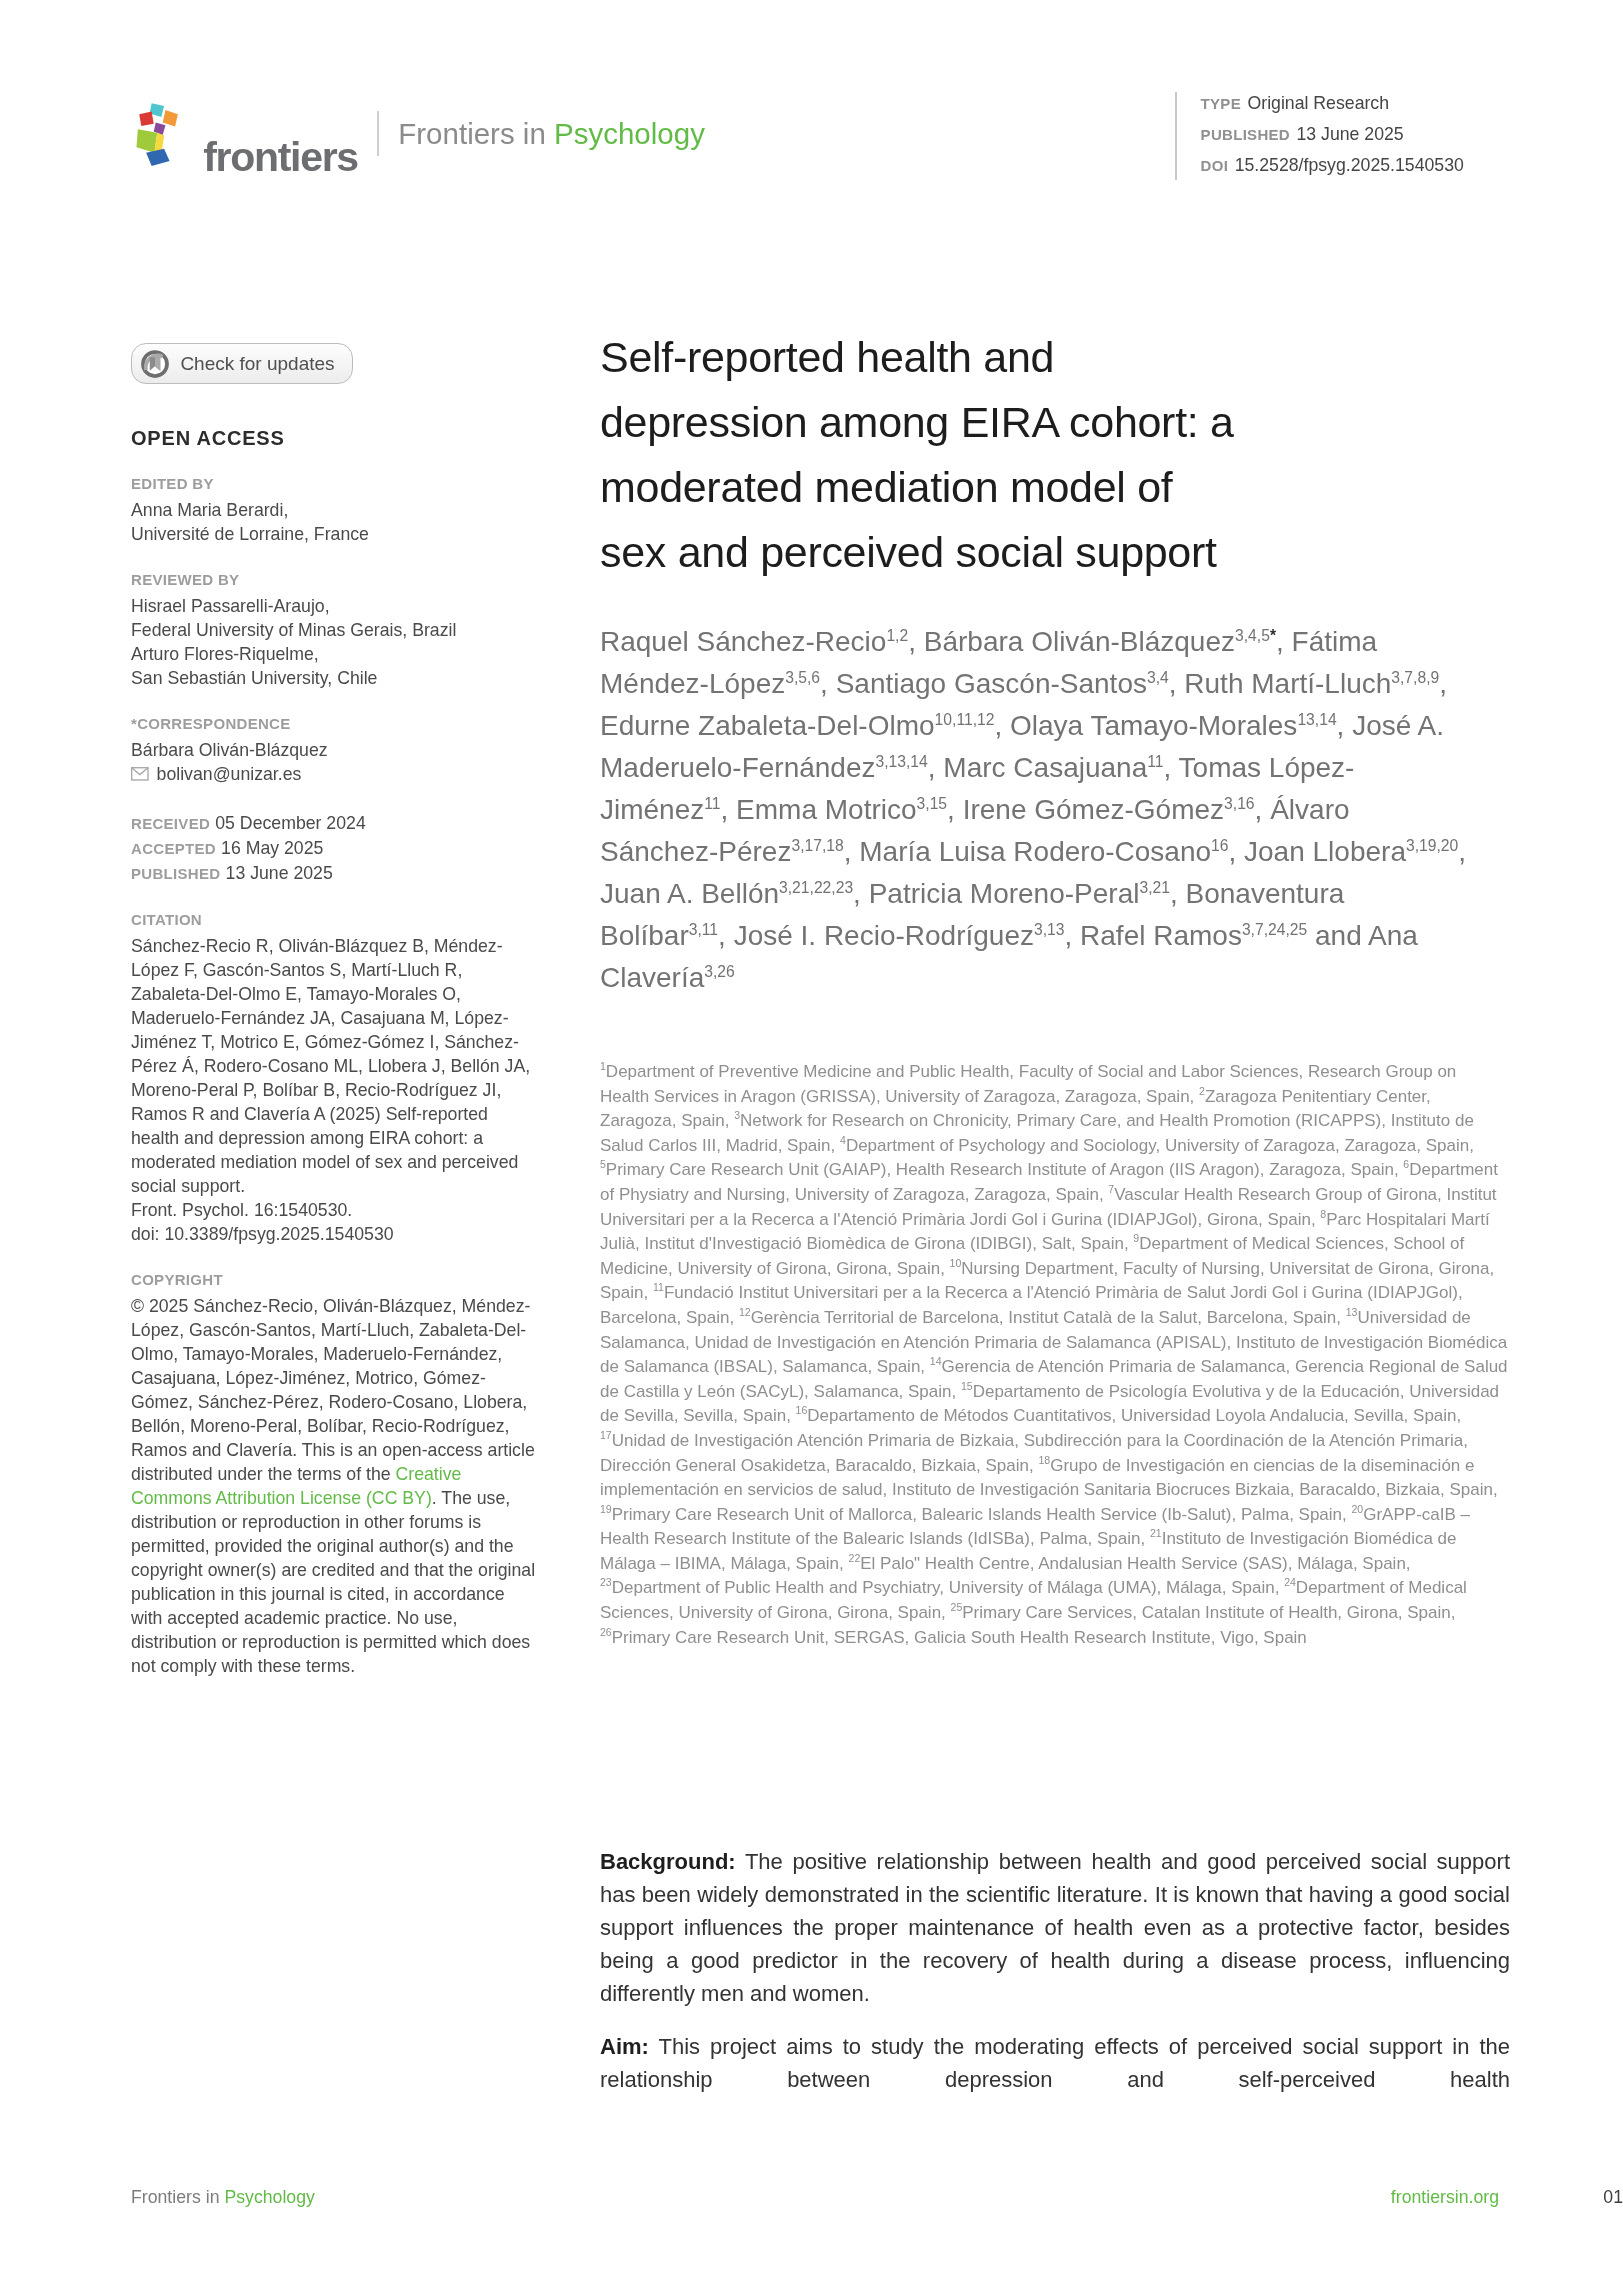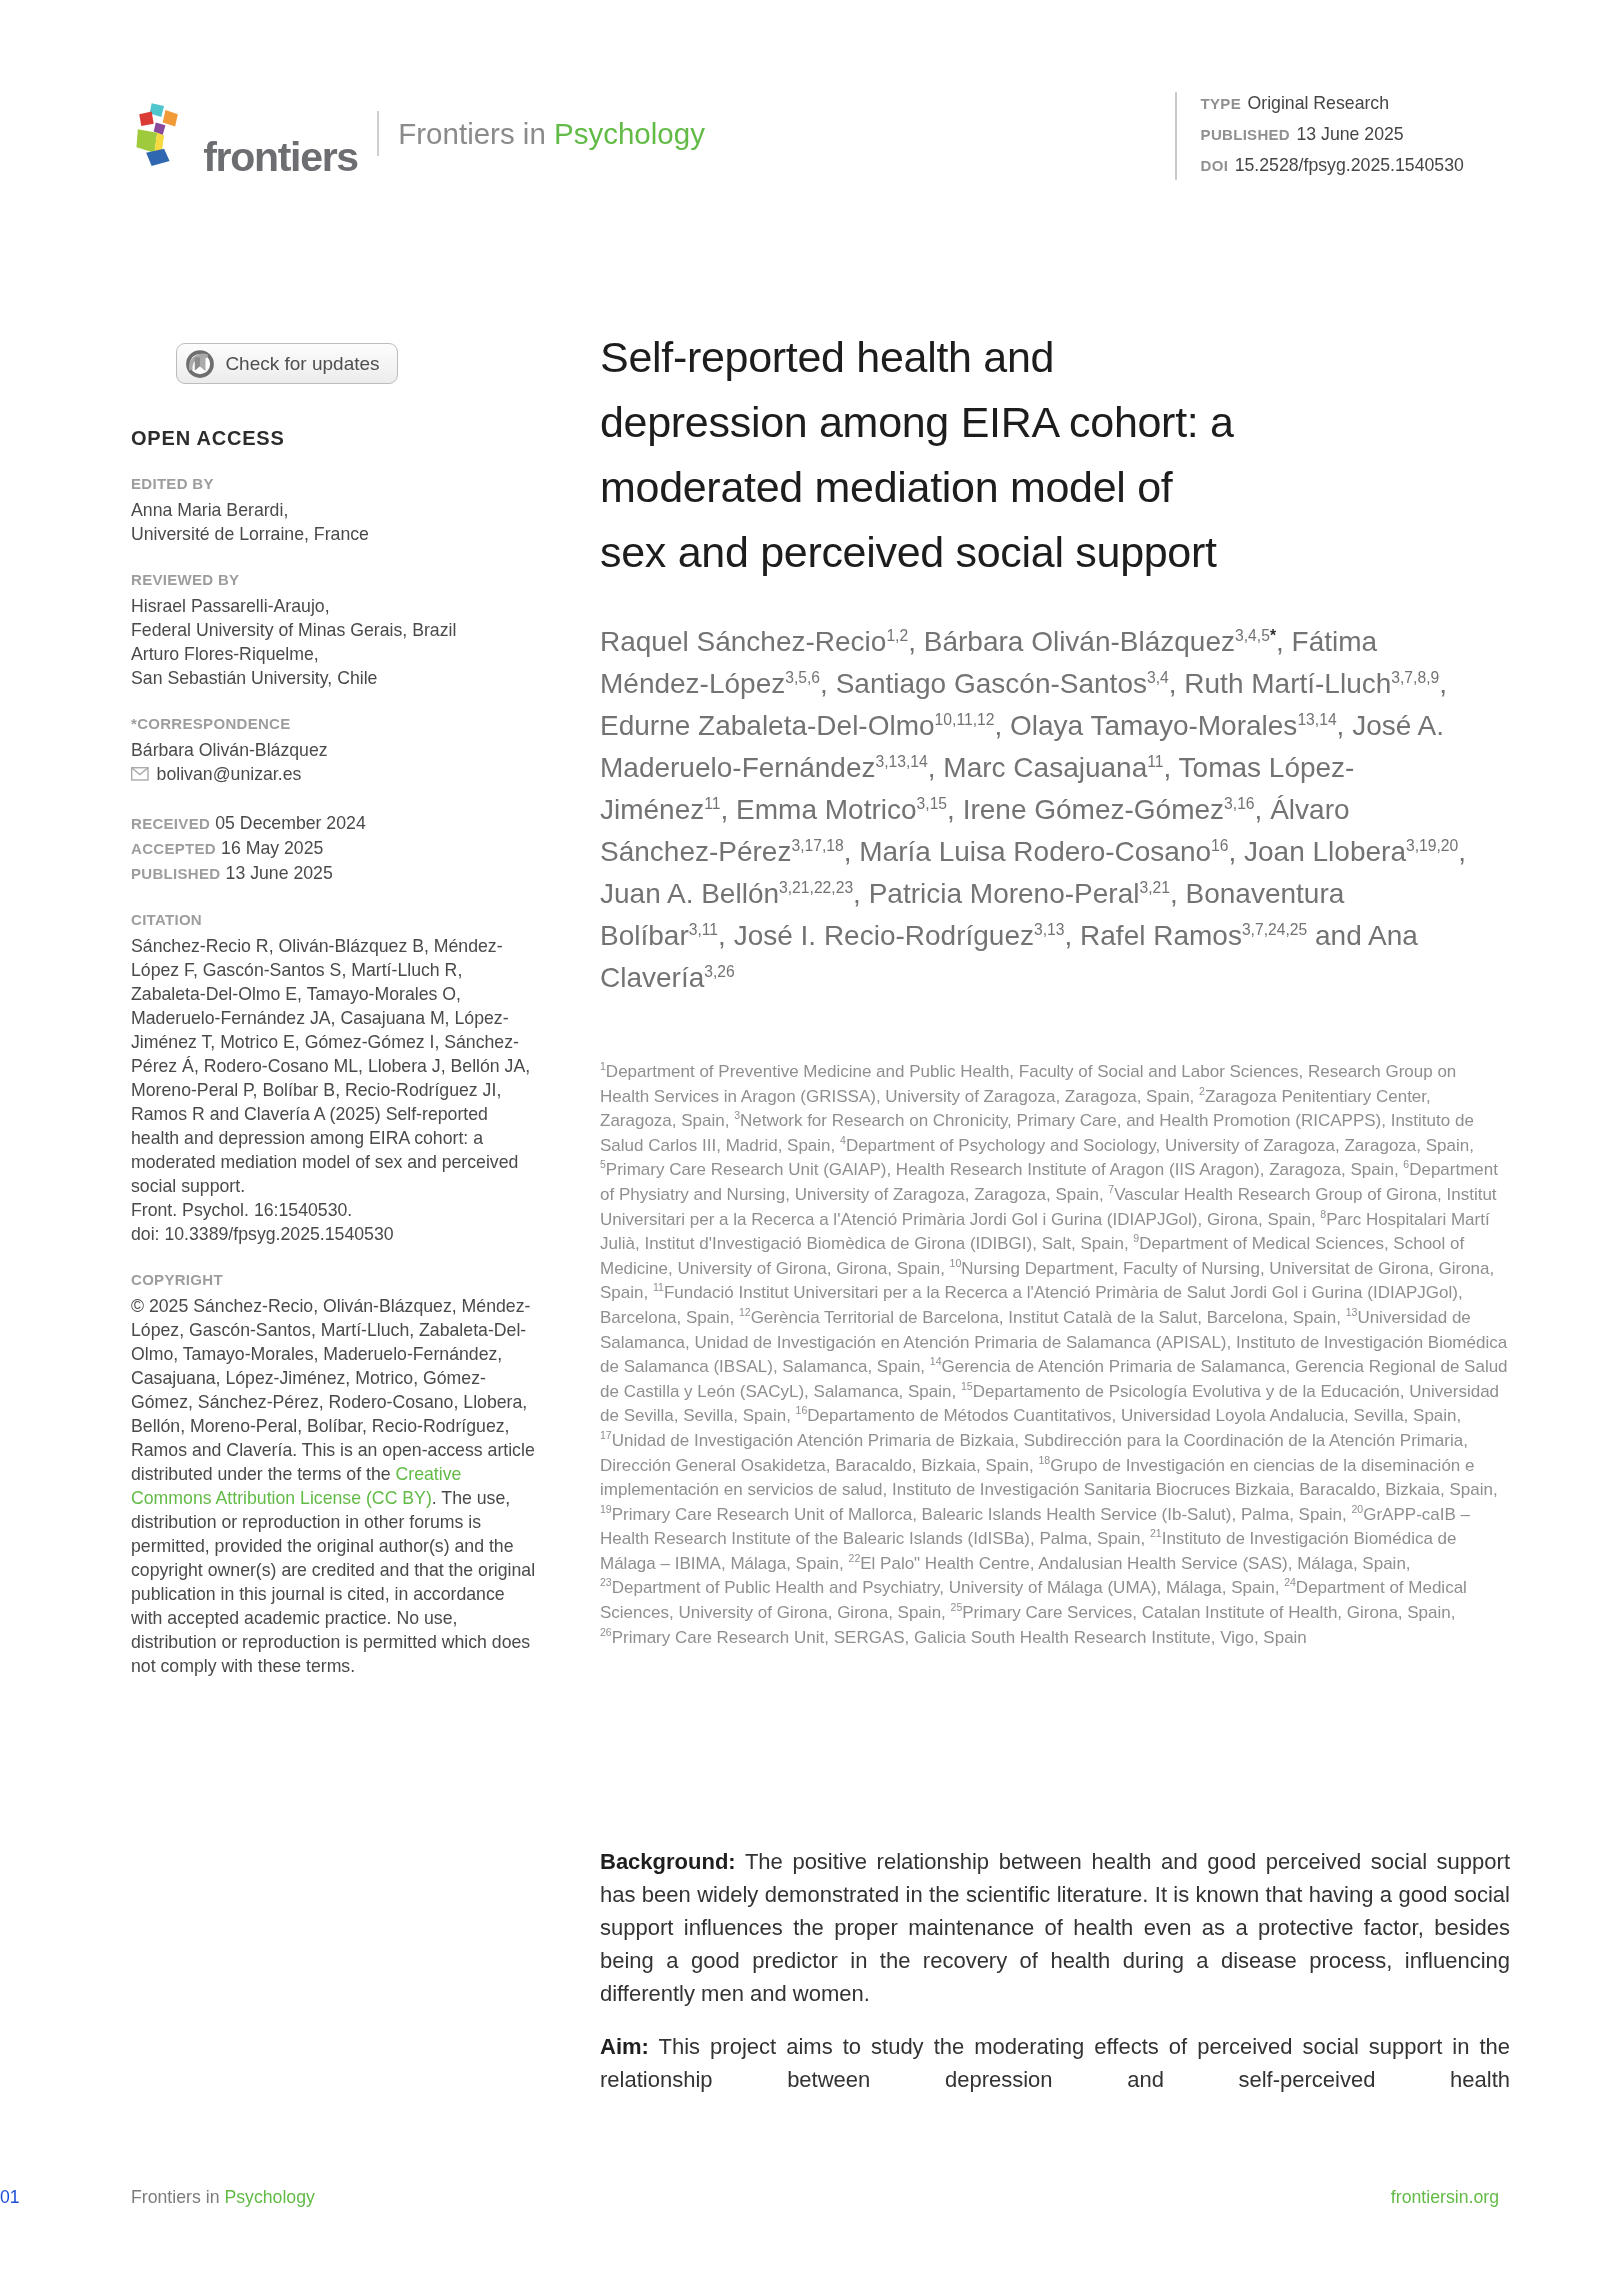--- a/index.html
+++ b/index.html
@@ -16,22 +16,22 @@
   .logo-divider { width:1.3px; height:45px; background:#cfcfcf; margin:0 19.6px; }
   .journal-title { font-size:29.5px; color:#8b8b8b; }
   .journal-title .green { color:var(--green); }
   .meta-block { position:absolute; left:1175px; top:92px; border-left:2px solid #c9c9c9;
     padding:1.3px 0 3.9px 23.6px; display:flex; flex-direction:column; gap:10px; }
   .meta-row { font-size:17.7px; color:#454545; white-space:nowrap; }
   .meta-label { font-size:15px; font-weight:700; color:#909090; letter-spacing:0.3px; margin-right:6.5px; }
   
   .sidebar { position:absolute; left:131px; top:343px; width:405px; }
   .badge { display:inline-flex; align-items:center; gap:10.5px; padding:4.6px 17px 4.6px 7.9px;
-    border:1.3px solid #bcbcbc; border-radius:9px;
-    background:linear-gradient(180deg,#fdfdfd 0%,#ececec 100%); cursor:pointer;margin-left:45px; }
+    border:1.3px solid #bcbcbc; border-radius:15px;
+    background:linear-gradient(180deg,#fdfdfd 0%,#ececec 100%); cursor:pointer; }
   .badge-text { font-size:19px; color:#4f4f4f; }
   .oa { font-size:20px; font-weight:700; color:#2c2c2c; letter-spacing:0.8px; margin-top:43px; }
   .side-sec { margin-top:25px; }
   .side-label { font-size:15px; font-weight:700; color:#9d9d9d; letter-spacing:0.3px; margin-bottom:5.9px; }
   .side-text, .side-line { font-size:17.7px; line-height:24px; color:#4a4a4a; }
   .date-row { font-size:17.7px; line-height:24px; color:#4a4a4a; }
   .date-label { font-size:15px; font-weight:700; color:#9d9d9d; letter-spacing:0.3px; margin-right:5.2px; }
   .email-row { display:flex; align-items:center; gap:7.9px; }
   .green { color:var(--green); text-decoration:none; }
   .ital { }
@@ -44,22 +44,22 @@
   .authors sup.star { font-weight:700; color:#2e2e2e; }
   .affiliations { position:absolute; left:600px; top:1060px; width:910px;
     font-size:17px; line-height:24.6px; color:#8f8f8f; }
   .affiliations sup { font-size:62%; vertical-align:super; line-height:0; }
   .abstract { position:absolute; left:600px; top:1845px; width:910px; }
   .abstract p { font-size:22px; line-height:33px; color:#333333; text-align:justify; margin-bottom:19.6px; }
   .abstract .plabel { font-weight:700; color:#1e1e1e; }
   .p-aim { text-align-last:justify; }
   
   .footer-left { position:absolute; left:131px; top:2187px; font-size:17.7px; color:#7c7c7c; }
-  .footer-page { position:absolute; left:0; top:2187px; width:100%; text-align:left;
-    font-size:17.7px; color:#1d4ed8; }
+  .footer-page { position:absolute; left:0; top:2187px; width:100%; text-align:right;
+    font-size:17.7px; color:#404040; }
   .footer-right { position:absolute; right:124px; top:2187px; font-size:17.7px; }
 </style>
 </head>
 <body>
 
 <div id="page">
 
   <div class="logo-block">
     <svg class="logo-cubes" viewBox="0 0 90 100">
       <polygon points="30,6 48,10 44,26 27,21" fill="#4fc6cd"></polygon>

